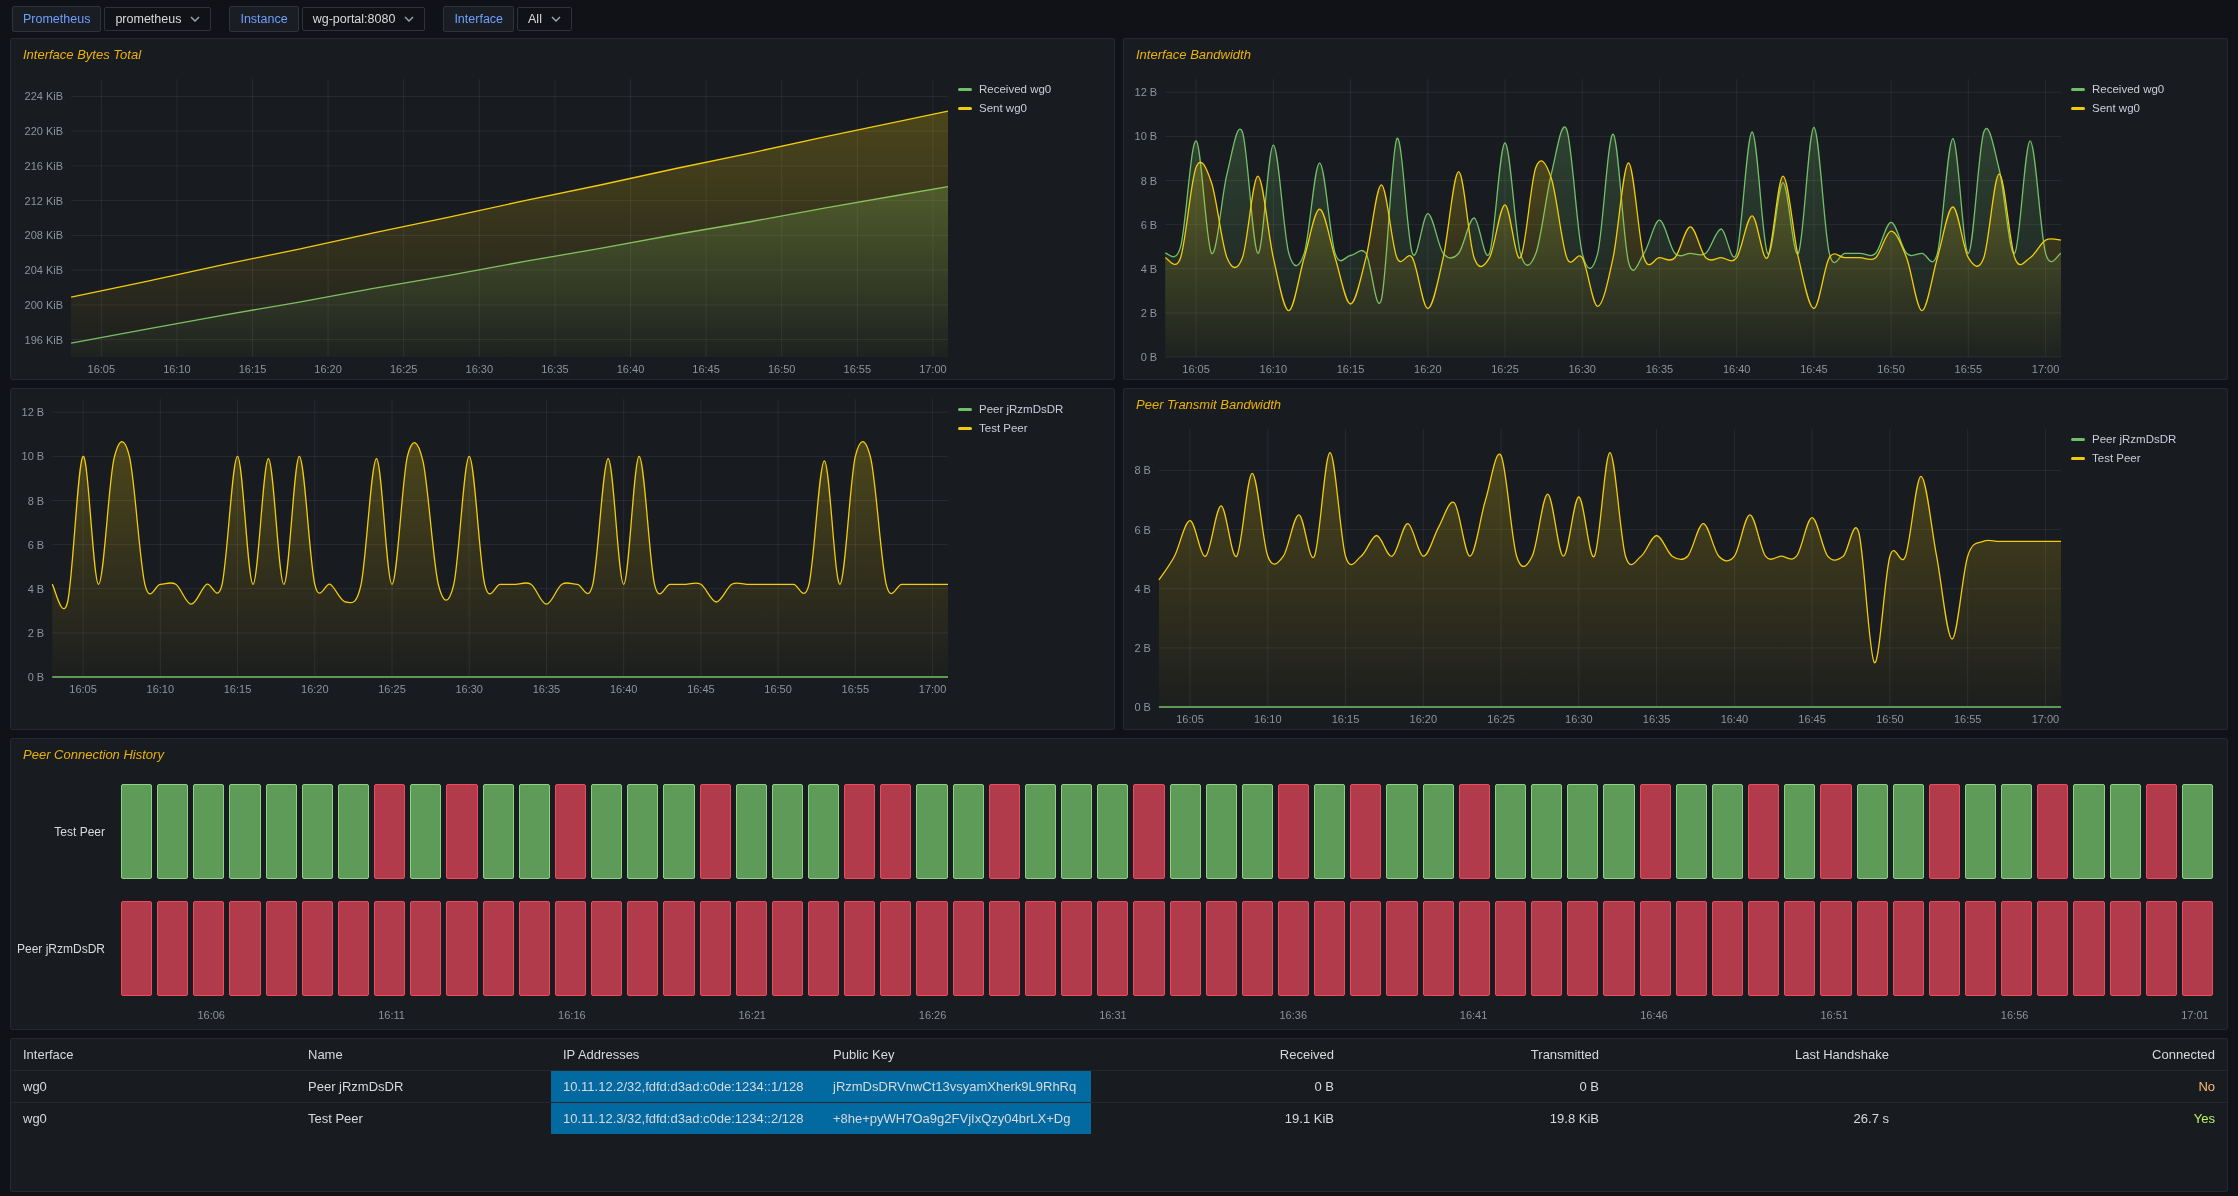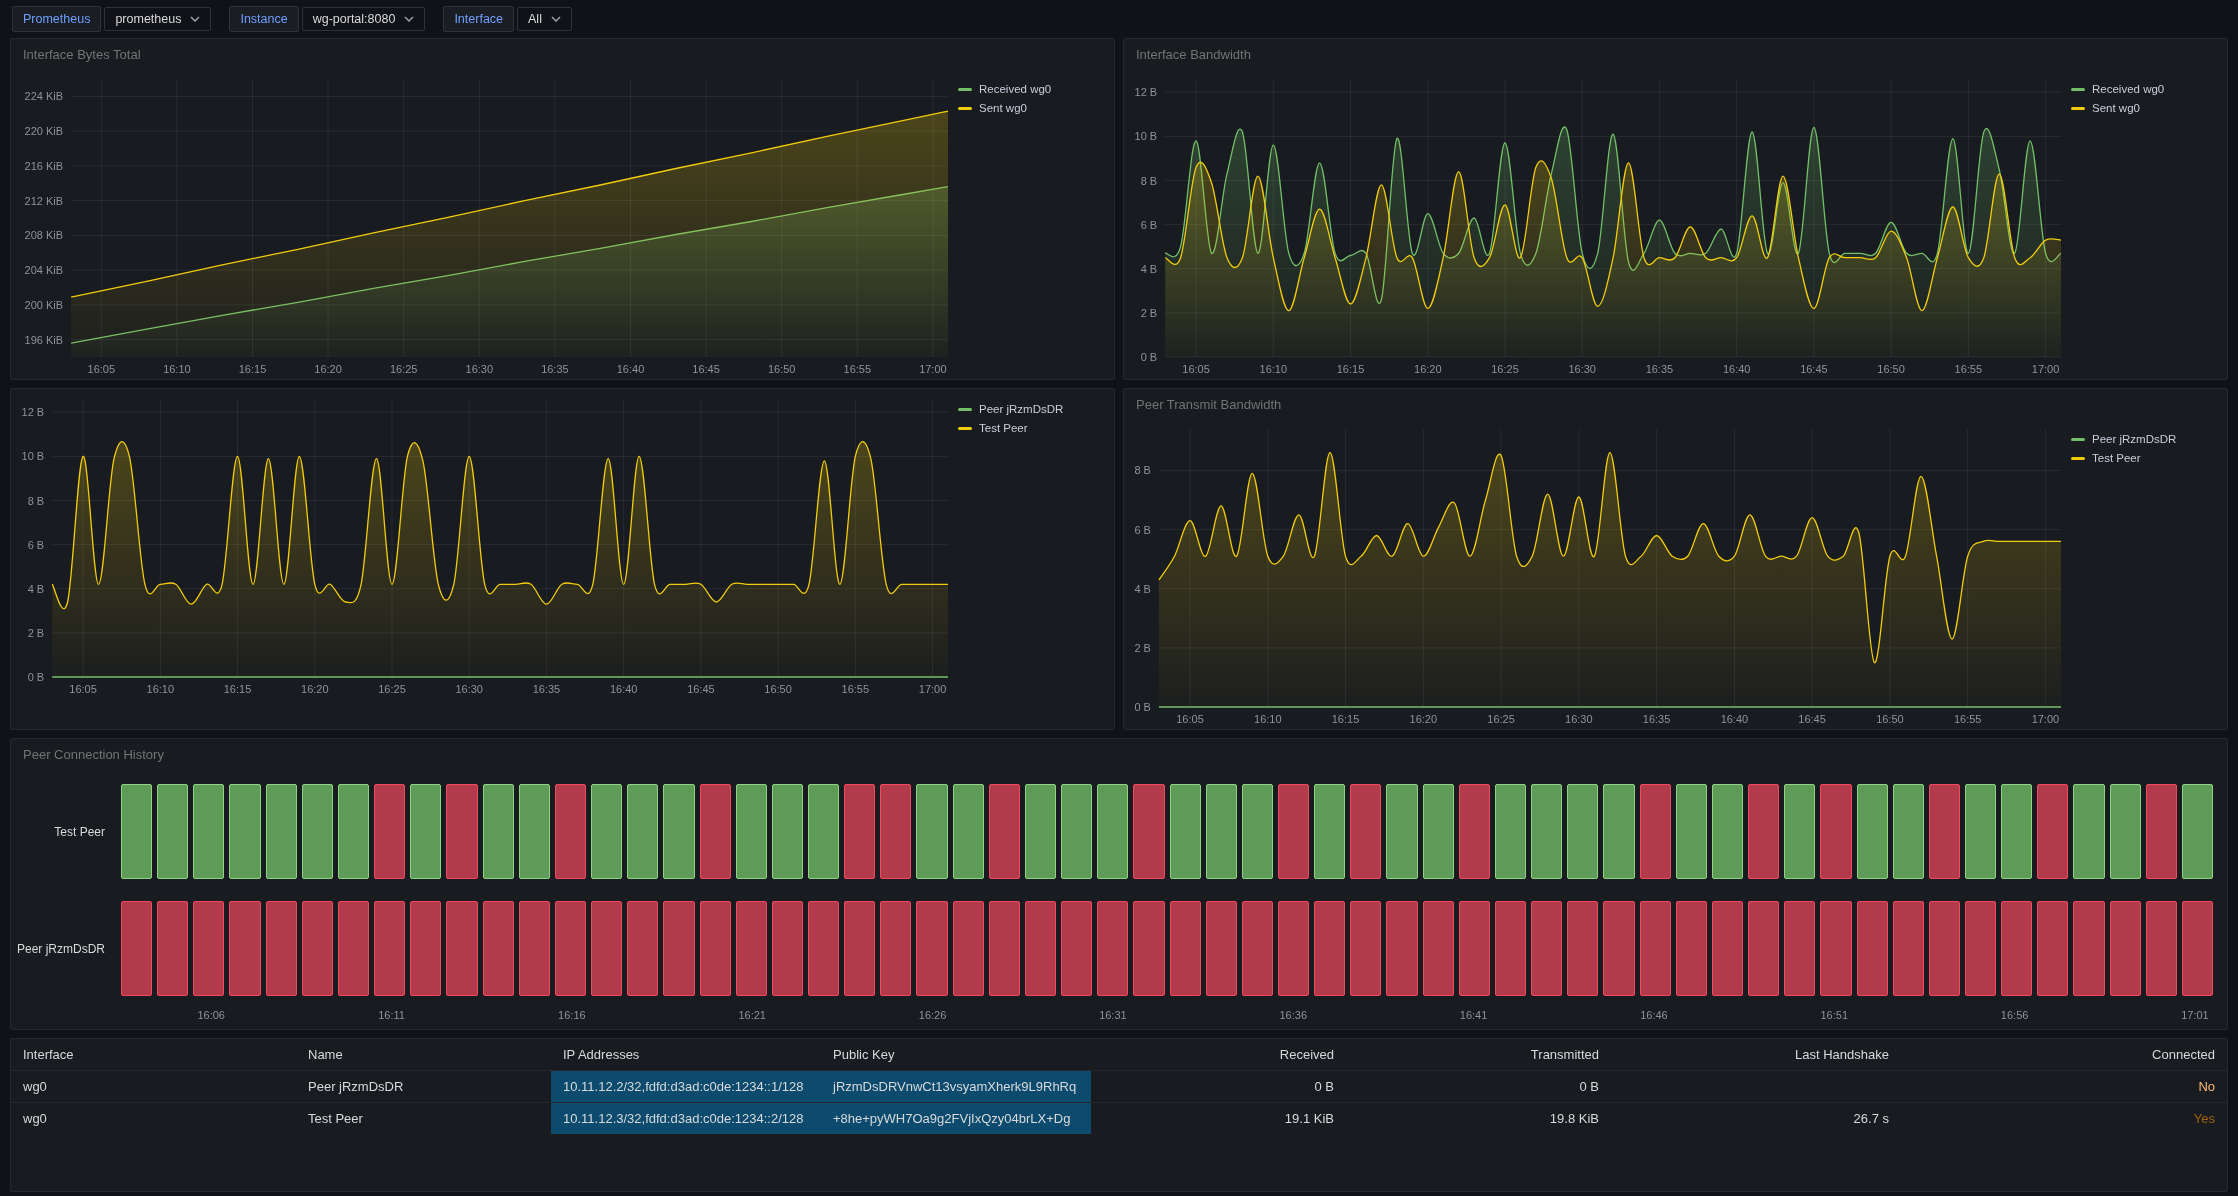--- a/index.html
+++ b/index.html
@@ -26,21 +26,21 @@
   .grid { display: flex; flex-direction: column; gap: 8px; padding: 0 10px 4px; }
   .row { display: flex; gap: 8px; min-width: 0; }
   .row1, .row2 { height: 342px; }
   .row3 { height: 292px; }
   .row4 { height: 154px; }
   .panel {
     flex: 1; min-width: 0; display: flex; flex-direction: column;
     background: #181b1f; border: 1px solid #25282e; border-radius: 2px;
   }
   .panel-header { height: 30px; flex: none; display: flex; align-items: center; padding: 0 12px; }
-  .panel-title { font-size: 13px; font-weight: 500; color: #737373; cursor: pointer; }
+  .panel-title { font-size: 13px; font-weight: 500; color: #eab308; cursor: pointer; font-style: italic; }
   .panel-body { flex: 1; display: flex; min-height: 0; padding-right: 6px; }
   .plot { flex: 1; min-width: 0; }
   .legend { width: 150px; flex: none; padding-top: 14px; display: flex; flex-direction: column; gap: 7px; }
   .legend-item { display: flex; align-items: center; gap: 7px; font-size: 11.5px; color: #ccccdc; cursor: pointer; }
   .legend-mark { width: 14px; height: 3px; border-radius: 2px; flex: none; }
   svg text { font-family: "Liberation Sans", sans-serif; font-size: 11px; fill: #8e939c; }
   
   .sh-body { flex: 1; display: flex; flex-direction: column; min-height: 0; padding: 4px 14px 4px 0; }
   .sh-rows { flex: 1; display: flex; flex-direction: column; min-height: 0; }
   .sh-row { flex: 1; display: flex; align-items: stretch; min-height: 0; }
@@ -55,21 +55,21 @@
   .t-wrap { flex: 1; overflow: hidden; }
   .t-row {
     display: grid; align-items: stretch;
     grid-template-columns: 285px 255px 270px 270px 255px 265px 290px minmax(0,1fr);
     border-top: 1px solid rgba(204,204,220,0.07);
   }
   .t-row.t-head { border-top: none; }
   .t-cell { padding: 8px 12px; font-size: 13px; color: #d8d9da; white-space: nowrap; overflow: hidden; min-width: 0; display: flex; align-items: center; }
   .t-head .t-cell { font-weight: 500; cursor: pointer; }
   .t-cell.num { justify-content: flex-end; text-align: right; }
-  .t-cell.dark { background: #0c4a6e; }
+  .t-cell.dark { background: #0369a1; }
 </style>
 </head>
 <body>
 
 <div class="page">
 
   <div class="toolbar">
     <div class="var">
       <div class="var-label">Prometheus</div>
       <div class="var-value">
@@ -592,20 +592,20 @@
               <div class="t-cell num" style="color: #fdba74;">No</div>
             </div>
             <div class="t-row">
               <div class="t-cell">wg0</div>
               <div class="t-cell">Test Peer</div>
               <div class="t-cell dark">10.11.12.3/32,fdfd:d3ad:c0de:1234::2/128</div>
               <div class="t-cell dark">+8he+pyWH7Oa9g2FVjIxQzy04brLX+Dg</div>
               <div class="t-cell num">19.1 KiB</div>
               <div class="t-cell num">19.8 KiB</div>
               <div class="t-cell num">26.7 s</div>
-              <div class="t-cell num" style="color: #a16207;">Yes</div>
+              <div class="t-cell num" style="color: #bef264;">Yes</div>
             </div>
           </div>
       </section>
     </div>
 
   </div>
 </div>
 
 </body></html>

